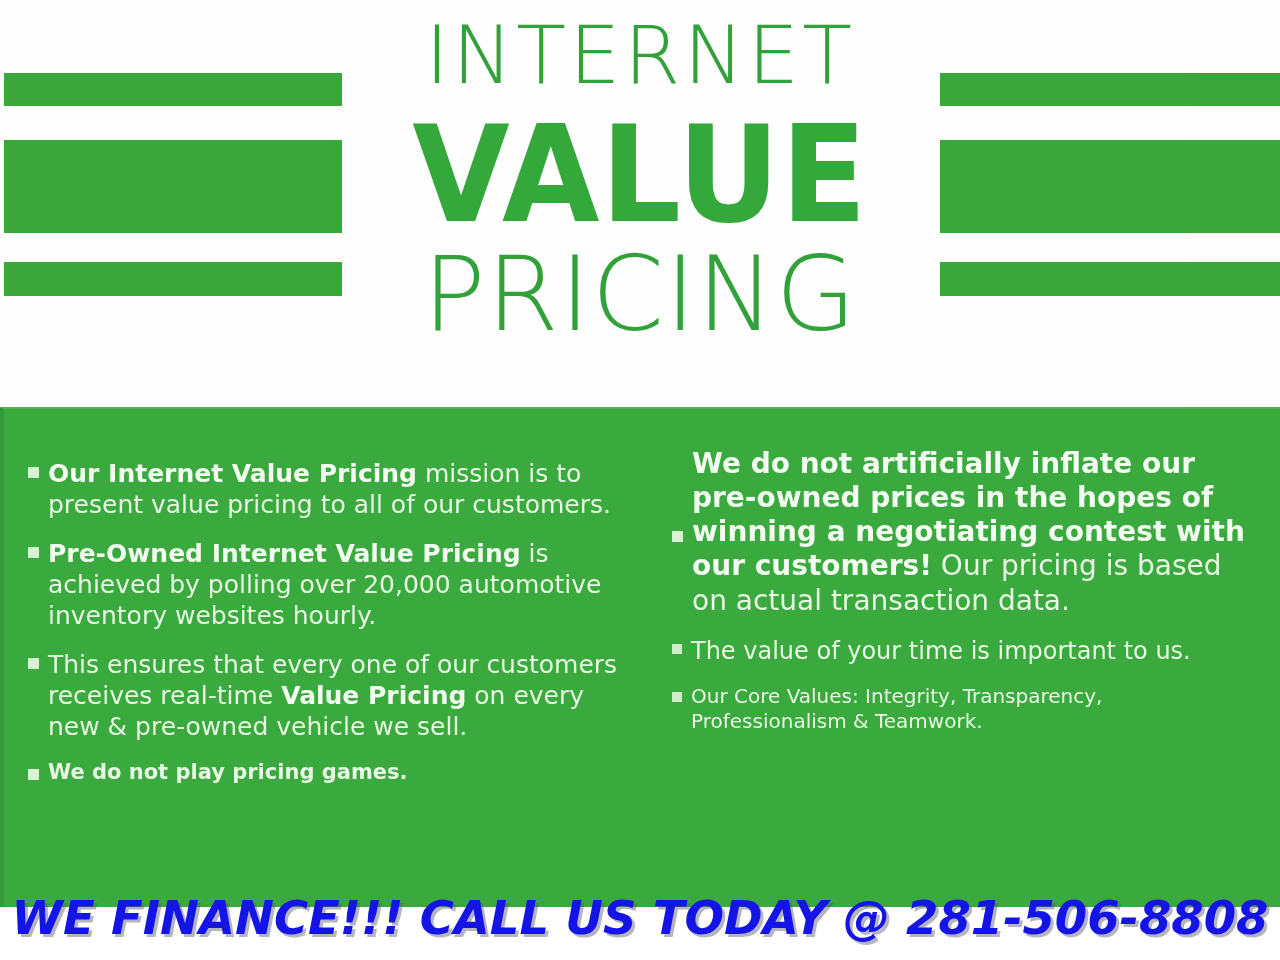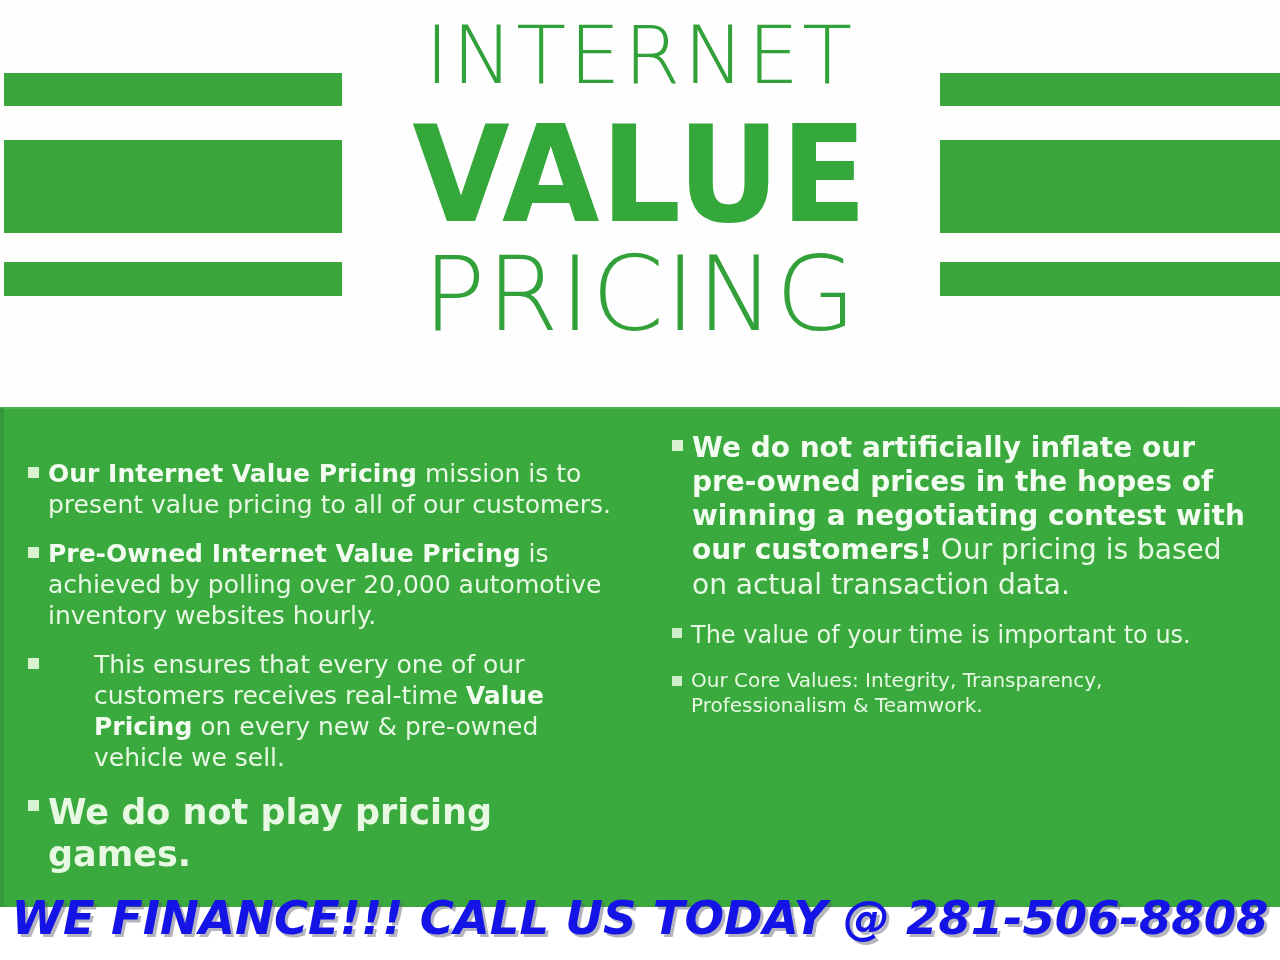--- a/index.html
+++ b/index.html
@@ -136,29 +136,29 @@
   .btext b {
     font-weight: 700;
     color: #f2fcf0;
   }
 
   
   .t-lg   { font-size: 25px; line-height: 1.24; }
   .t-md   { font-size: 24px; line-height: 1.26; }
   .t-xs   { font-size: 20px; line-height: 1.26; }
   .t-xxl  { font-size: 28px; line-height: 1.22; font-weight: 700; }
-  .t-bold { font-weight: 700; font-size: 35px; line-height: 1.2; }
+  .t-bold { font-weight: 700; font-size: 21px; line-height: 1.2; }
 
   
   .b-left-1 { margin-top: 11px; }
   .b-left-2 { margin-top: 34px; }
-  .b-left-3 { margin-top: 34px; gap: 46px; }
+  .b-left-3 { margin-top: 34px; }
   .b-left-4 { margin-top: 38px; }
 
-  .b-right-1 { margin-top: 0; }
+  .b-right-1 { margin-top: 16px; align-items: center; }
   .b-right-2 { margin-top: 35px; }
   .b-right-3 { margin-top: 38px; }
   .b-right-4 { margin-top: 38px; }
 
   
   .banner {
     position: absolute;
     left: 0;
     top: 907px;
     width: 1280px;

